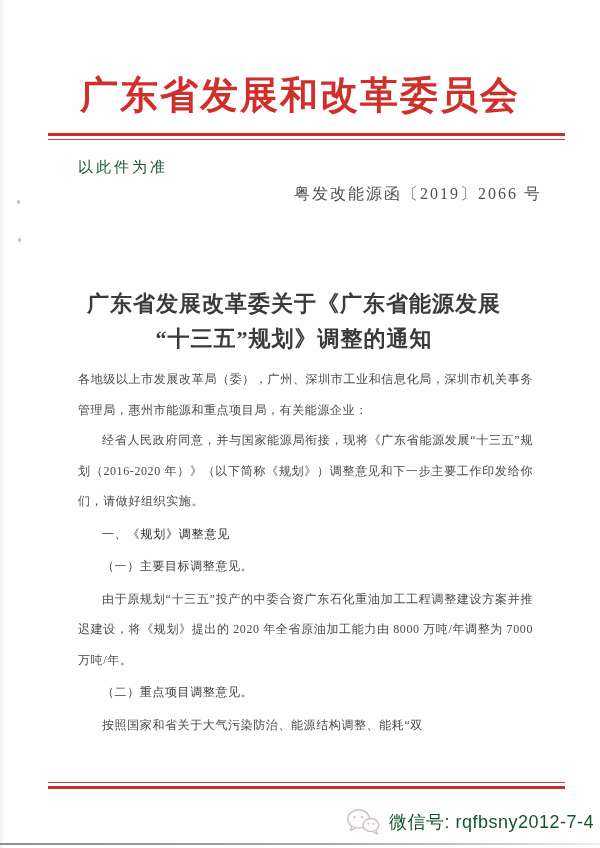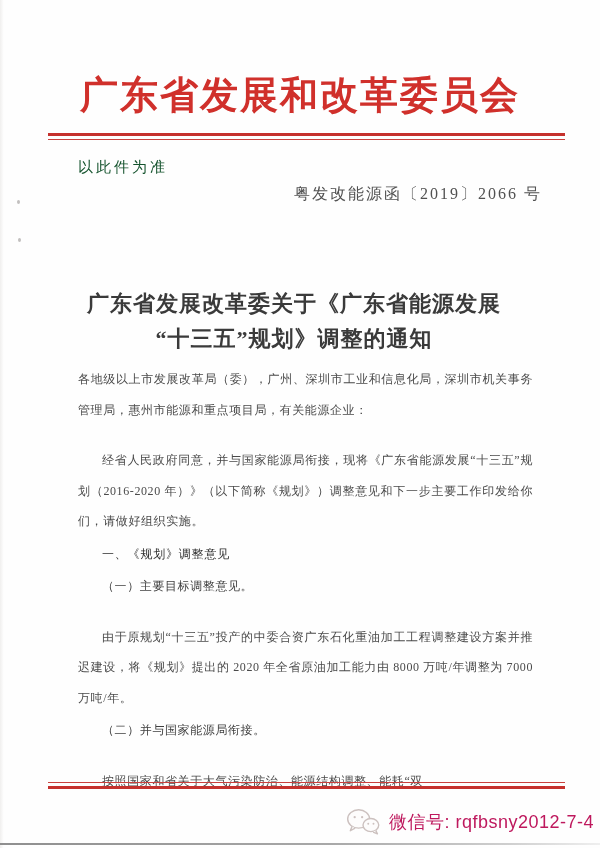--- a/index.html
+++ b/index.html
@@ -41,38 +41,38 @@
     font-family: "Liberation Serif", "DejaVu Serif", serif;
     margin-top: 20px;
   }
   
   .doc-body {
     position: absolute; top: 364px; left: 78px; width: 455px;
     font-size: 12px; line-height: 30.5px; color: #4a4a4a;
     text-align: justify; letter-spacing: 0.6px;
   }
   .blk { margin: 0; }
-  .blk.indent { text-indent: 2em; margin-top: 20px; }
+  .blk.indent { text-indent: 2em; }
   .blk.heading {
     text-indent: 2em; font-weight: 400; color: #2c2c2c;
     font-family: "Liberation Sans", "DejaVu Sans", sans-serif;
     letter-spacing: 0.8px; margin-top: 2px; margin-bottom: 2px;
   }
   .blk.subheading { text-indent: 2em; color: #3f3f3f; margin-top: 2px; margin-bottom: 2px; }
   
   .rule-double-bottom {
     position: absolute; top: 782px; left: 48px; right: 35px; height: 9px;
   }
   .rule-double-bottom .rule-thin  { height: 1px; background: #c9413d; }
   .rule-double-bottom .rule-thick { height: 3px; background: #c5312d; margin-top: 3px; }
   
   .footer-wechat {
     position: absolute; top: 806px; right: 6px; height: 32px;
     display: flex; align-items: center; gap: 8px;
-    color: #be185d;
+    color: #14532d;
     font-size: 18px; letter-spacing: 0.5px;
     font-family: "Liberation Sans", "DejaVu Sans", sans-serif;
   }
   .wechat-icon { width: 36px; height: 28px; display: block; }
   
   .page-edge-line {
     position: absolute; bottom: 3px; left: 0; right: 0; height: 2px;
     background: linear-gradient(to right, #8f8f8f 0%, #a8a8a8 55%, #cfcfcf 85%, #efefef 100%);
   }
   .left-edge-shade {
@@ -103,21 +103,21 @@
     <span>广东省发展改革委关于《广东省能源发展</span><br>
     <span>“十三五”规划》调整的通知</span>
   </h1>
 
   <div class="doc-body">
     <p class="blk plain">各地级以上市发展改革局（委），广州、深圳市工业和信息化局，深圳市机关事务管理局，惠州市能源和重点项目局，有关能源企业：</p>
     <p class="blk indent">经省人民政府同意，并与国家能源局衔接，现将《广东省能源发展“十三五”规划（2016-2020 年）》（以下简称《规划》）调整意见和下一步主要工作印发给你们，请做好组织实施。</p>
     <p class="blk heading">一、《规划》调整意见</p>
     <p class="blk subheading">（一）主要目标调整意见。</p>
     <p class="blk indent">由于原规划“十三五”投产的中委合资广东石化重油加工工程调整建设方案并推迟建设，将《规划》提出的 2020 年全省原油加工能力由 8000 万吨/年调整为 7000 万吨/年。</p>
-    <p class="blk subheading">（二）并与国家能源局衔接。</p>
+    <p class="blk subheading">（二）重点项目调整意见。</p>
     <p class="blk indent">按照国家和省关于大气污染防治、能源结构调整、能耗“双</p>
   </div>
 
   <div class="rule-double-bottom">
     <div class="rule-thin"></div>
     <div class="rule-thick"></div>
   </div>
 
   <div class="footer-wechat">
     <svg class="wechat-icon" viewBox="0 0 40 32" fill="none" xmlns="http://www.w3.org/2000/svg">

